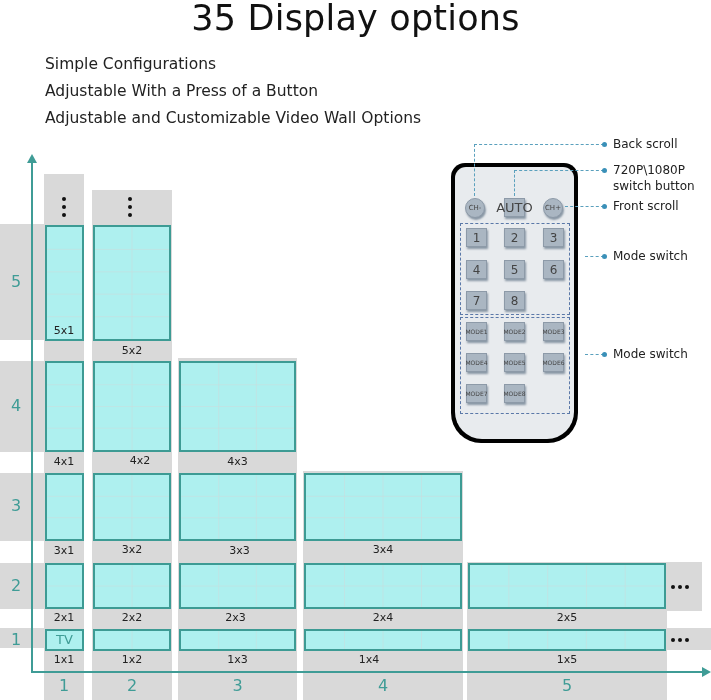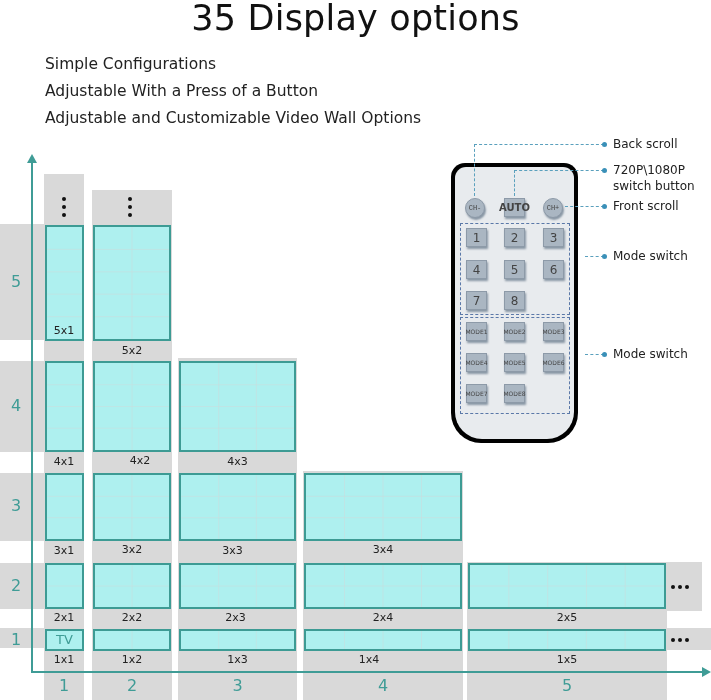--- a/index.html
+++ b/index.html
@@ -15,23 +15,23 @@
   .axnum { position: absolute; font-size: 16px; color: #3f9c96; text-align: center; }
   .dots-v { position: absolute; display: flex; flex-direction: column; align-items: center; gap: 4px; }
   .dots-v span { width: 4px; height: 4px; border-radius: 50%; background: #111; display: block; }
   .dots-h { position: absolute; display: flex; gap: 3px; align-items: center; }
   .dots-h span { width: 4px; height: 4px; border-radius: 50%; background: #111; display: block; }
   .tvlabel { position: absolute; left: 0; right: 0; top: 1px; text-align: center; font-size: 13px; color: #3f9c96; }
   
   .remote { position: absolute; left: 451px; top: 163px; width: 127px; height: 280px; background: #000; border-radius: 14px 14px 30px 30px; padding: 4px; }
   .remote-body { width: 100%; height: 100%; background: #e8ebee; border-radius: 11px 11px 27px 27px; position: relative; }
   .rbtn { position: absolute; background: #aab6c2; border: 1px solid #8d9aa8; box-shadow: 1px 2px 2px #8896a4; color: #444; display: flex; align-items: center; justify-content: center; font-size: 12px; }
-  .rbtn.round { border-radius: 50%; font-size: 7px; font-family: Liberation Mono, monospace; }
+  .rbtn.round { border-radius: 50%; font-size: 7px; }
   .rbtn.small { font-size: 6px; }
-  .rbtn.auto { font-size: 10px; font-weight: bold; }
+  .rbtn.auto { font-size: 13px; }
   .callout { position: absolute; font-size: 12px; color: #222; line-height: 12px; }
   .cdot { position: absolute; width: 5px; height: 5px; border-radius: 50%; background: #3a90b8; }
   .dash-h { position: absolute; border-top: 1px dashed #5aa0bd; height: 0; }
   .dash-v { position: absolute; border-left: 1px dashed #5aa0bd; width: 0; }
   .dashbox { position: absolute; border: 1px dashed #5a78a8; }
 </style>
 </head>
 <body>
 
 <div class="title">35 Display options</div>
@@ -190,21 +190,21 @@
         <line x1="1" y1="0" x2="1" y2="3"></line>
         <line x1="2" y1="0" x2="2" y2="3"></line>
         <line x1="3" y1="0" x2="3" y2="3"></line>
         <line x1="0" y1="1" x2="4" y2="1"></line>
         <line x1="0" y1="2" x2="4" y2="2"></line>
       </g>
     </svg>
 </div>
 <div class="lbl" style="left:44px;top:544px;width:40px">3x1</div>
 <div class="lbl" style="left:92px;top:543px;width:80px">3x2</div>
-<div class="lbl" style="left:178px;top:544px;width:109px">3x3</div>
+<div class="lbl" style="left:185px;top:544px;width:109px">3x3</div>
 <div class="lbl" style="left:303px;top:543px;width:160px">3x4</div>
 
 <div class="scr" style="left:45px;top:563px;width:39px;height:46px">
   <svg class="grid" width="100%" height="100%" preserveAspectRatio="none" viewBox="0 0 1 2">
       <g stroke="#c9dede" stroke-width="0.02">
         <line x1="0" y1="1" x2="1" y2="1"></line>
       </g>
     </svg>
 </div>
 <div class="scr" style="left:93px;top:563px;width:78px;height:46px">

